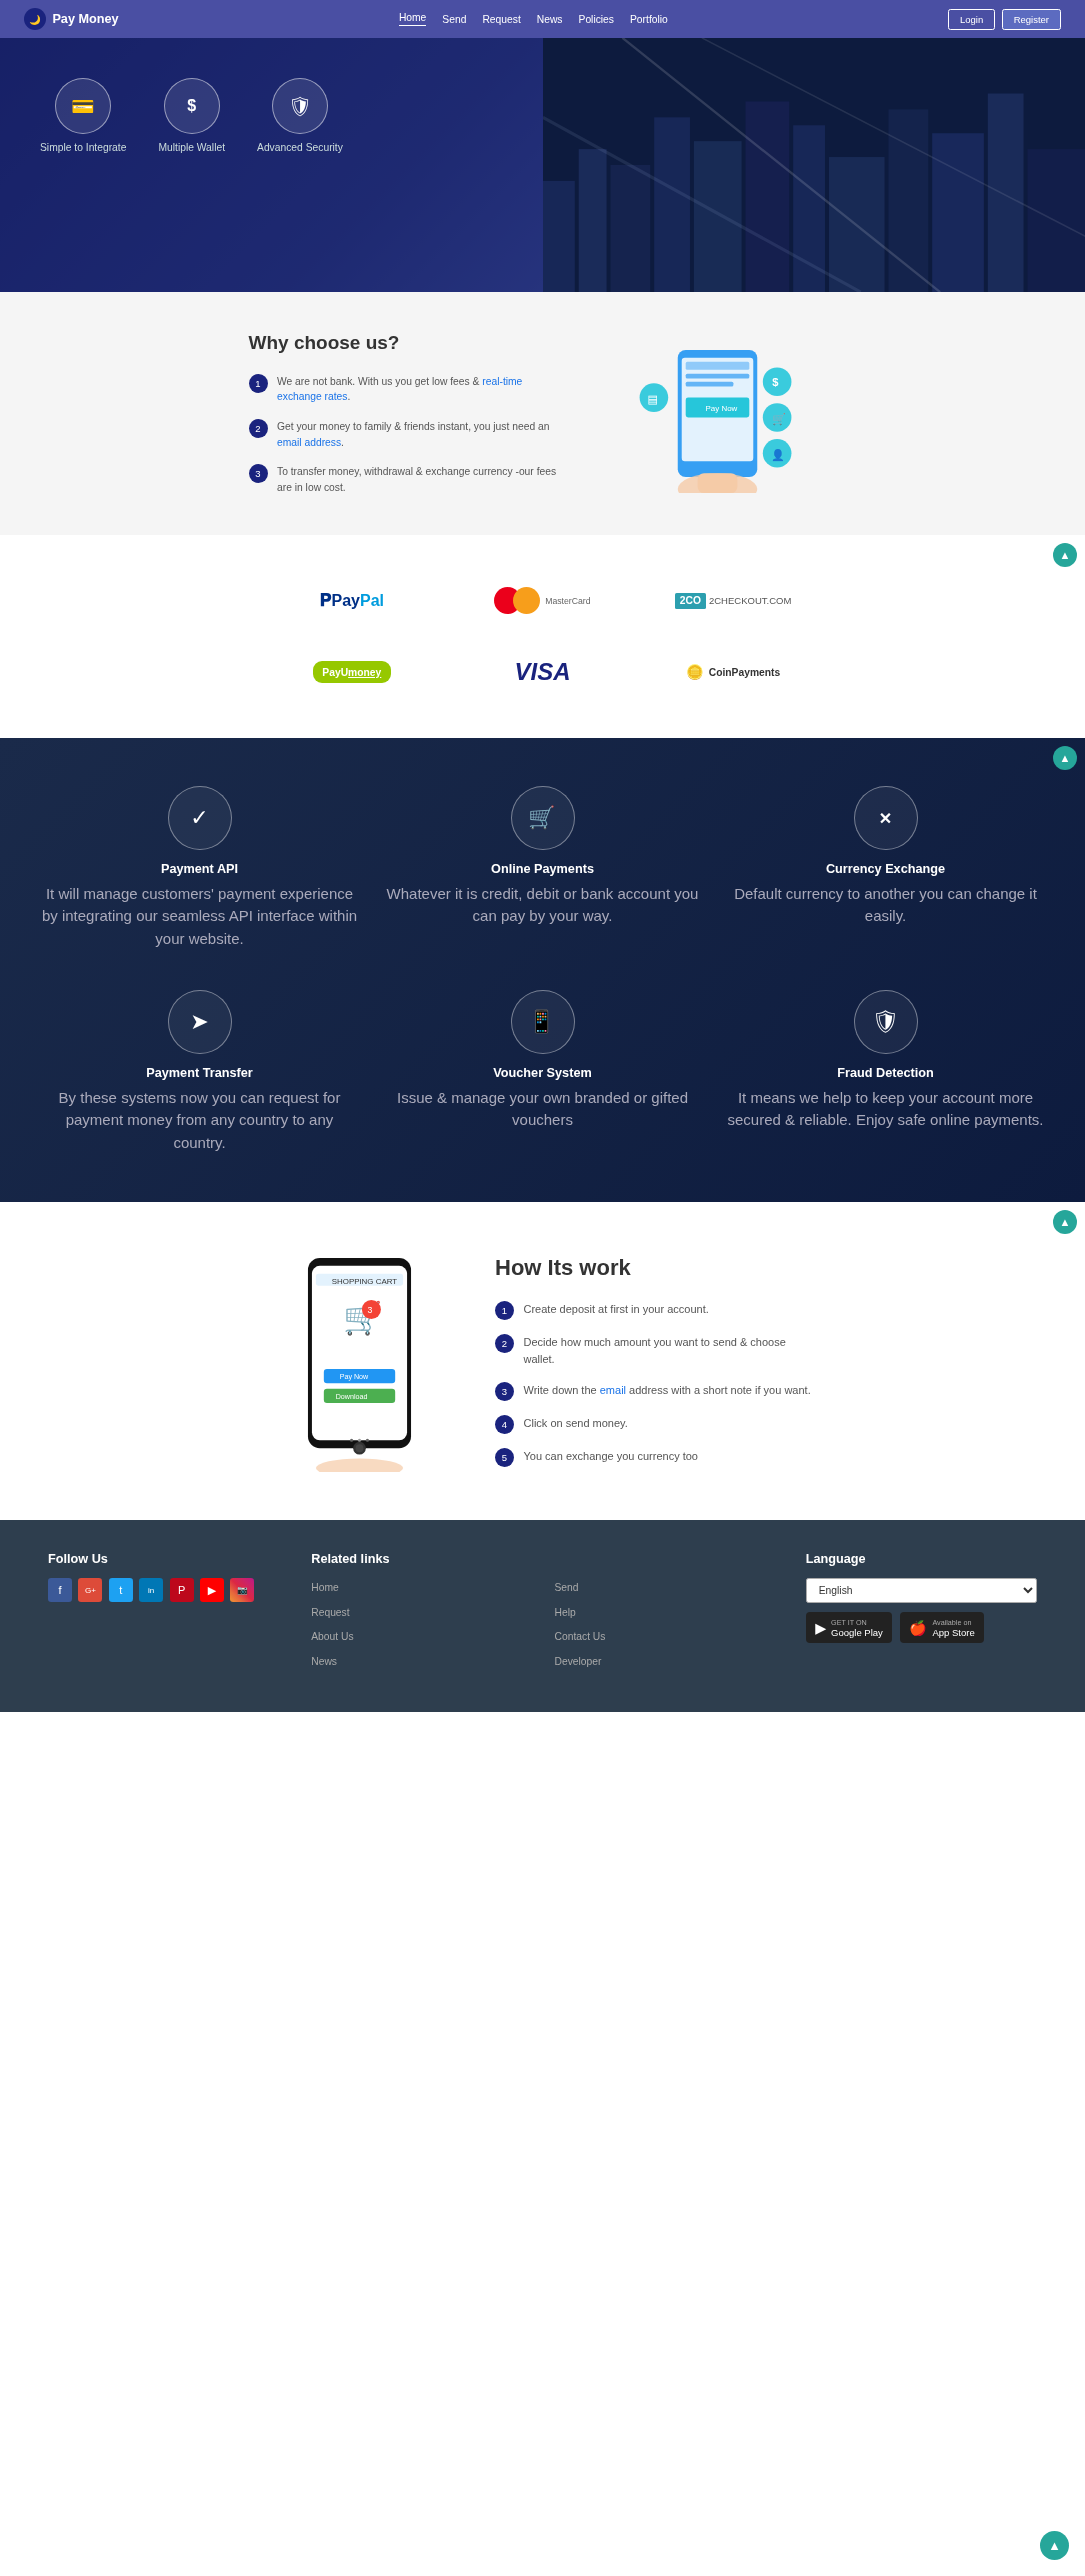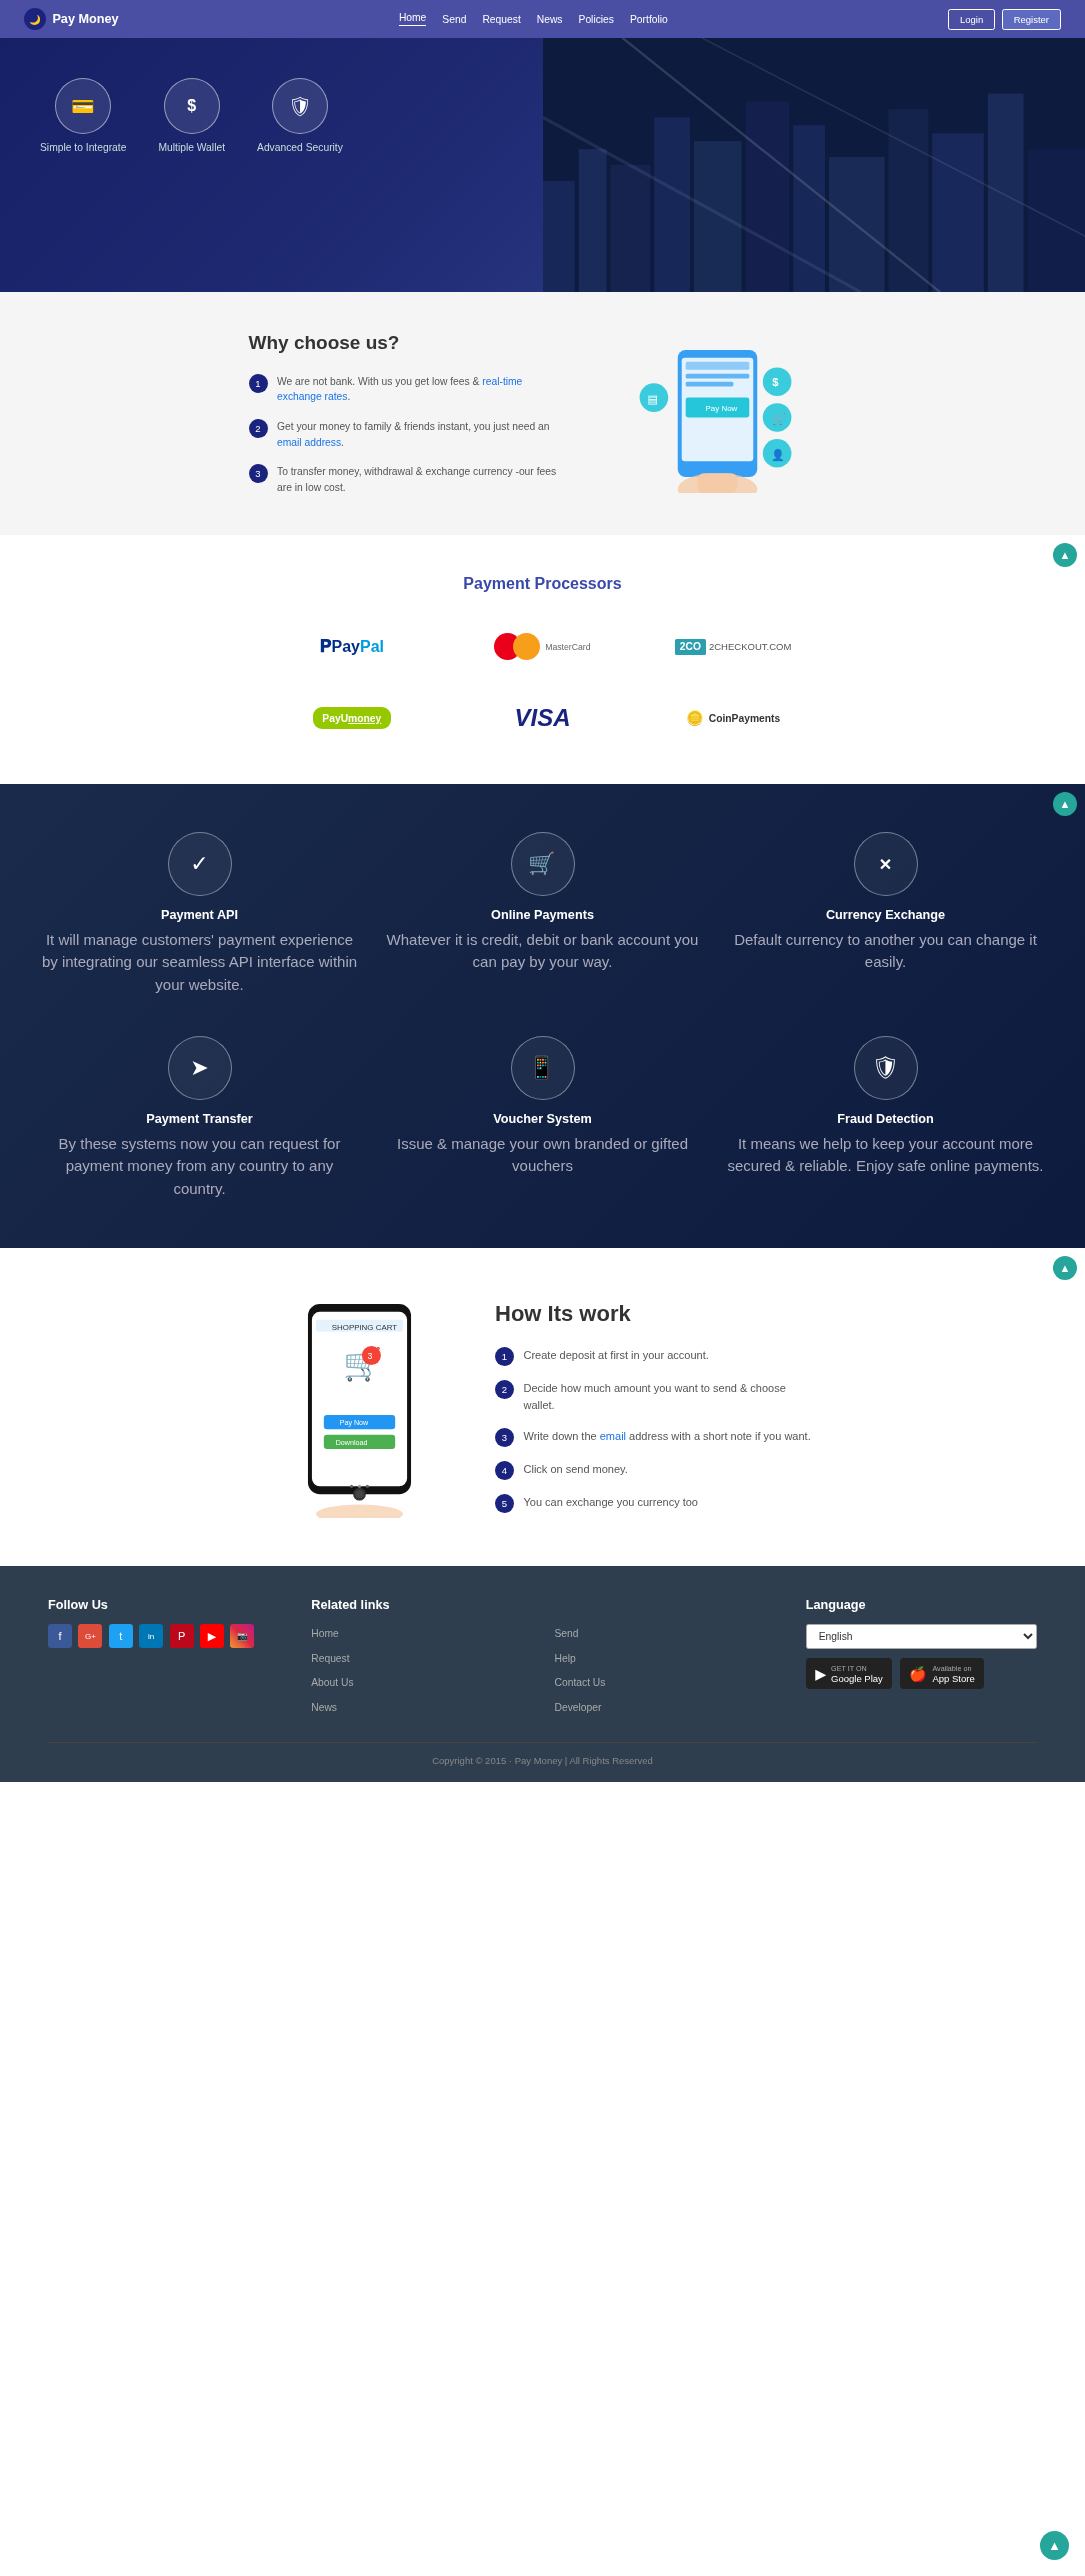--- a/index.html
+++ b/index.html
@@ -501,21 +501,20 @@
       <text x="22" y="87" font-size="14" fill="#fff">▤</text>
 
       <circle cx="185" cy="150" r="18" fill="#26c6da" opacity="0.9"></circle>
       <text x="178" y="157" font-size="14" fill="#fff">👤</text>
     </svg>
   </div>
 </section>
 
 <section class="payment-section" style="position:relative;">
   <div class="scroll-indicator" style="top:8px;">▲</div>
-  <h2 class="payment-title">Payment Processors</h2>
   <div class="payment-grid">
 
     <div class="payment-item">
       <span style="font-size:17.5px; font-weight:bold; color:#003087;">𝐏 </span>
       <span style="font-size:16px; font-weight:bold; color:#003087;">Pay</span>
         <span style="font-size:16px; font-weight:bold; color:#009cde;">Pal</span>
     </div>
 
     <div class="payment-item">
       <div class="mastercard-logo">
@@ -700,19 +699,16 @@
           <div>
             <div style="font-size:7.2px; color:#aaa;">Available on</div>
             <div style="font-size:9.5px;">App Store</div>
           </div>
         </div>
       </div>
     </div>
 
   </div>
 
-  <div class="footer-bottom">
-    <span>Copyright © 2015 · Pay Money | All Rights Reserved</span>
-  </div>
 
   <div style="position:fixed; bottom:16px; right:16px; width:29px; height:29px; background:#26a69a; border-radius:50%; display:flex; align-items:center; justify-content:center; color:#fff; cursor:pointer; font-size:12.7px; z-index:999;">▲</div>
 </footer>
 
 
 </body></html>

